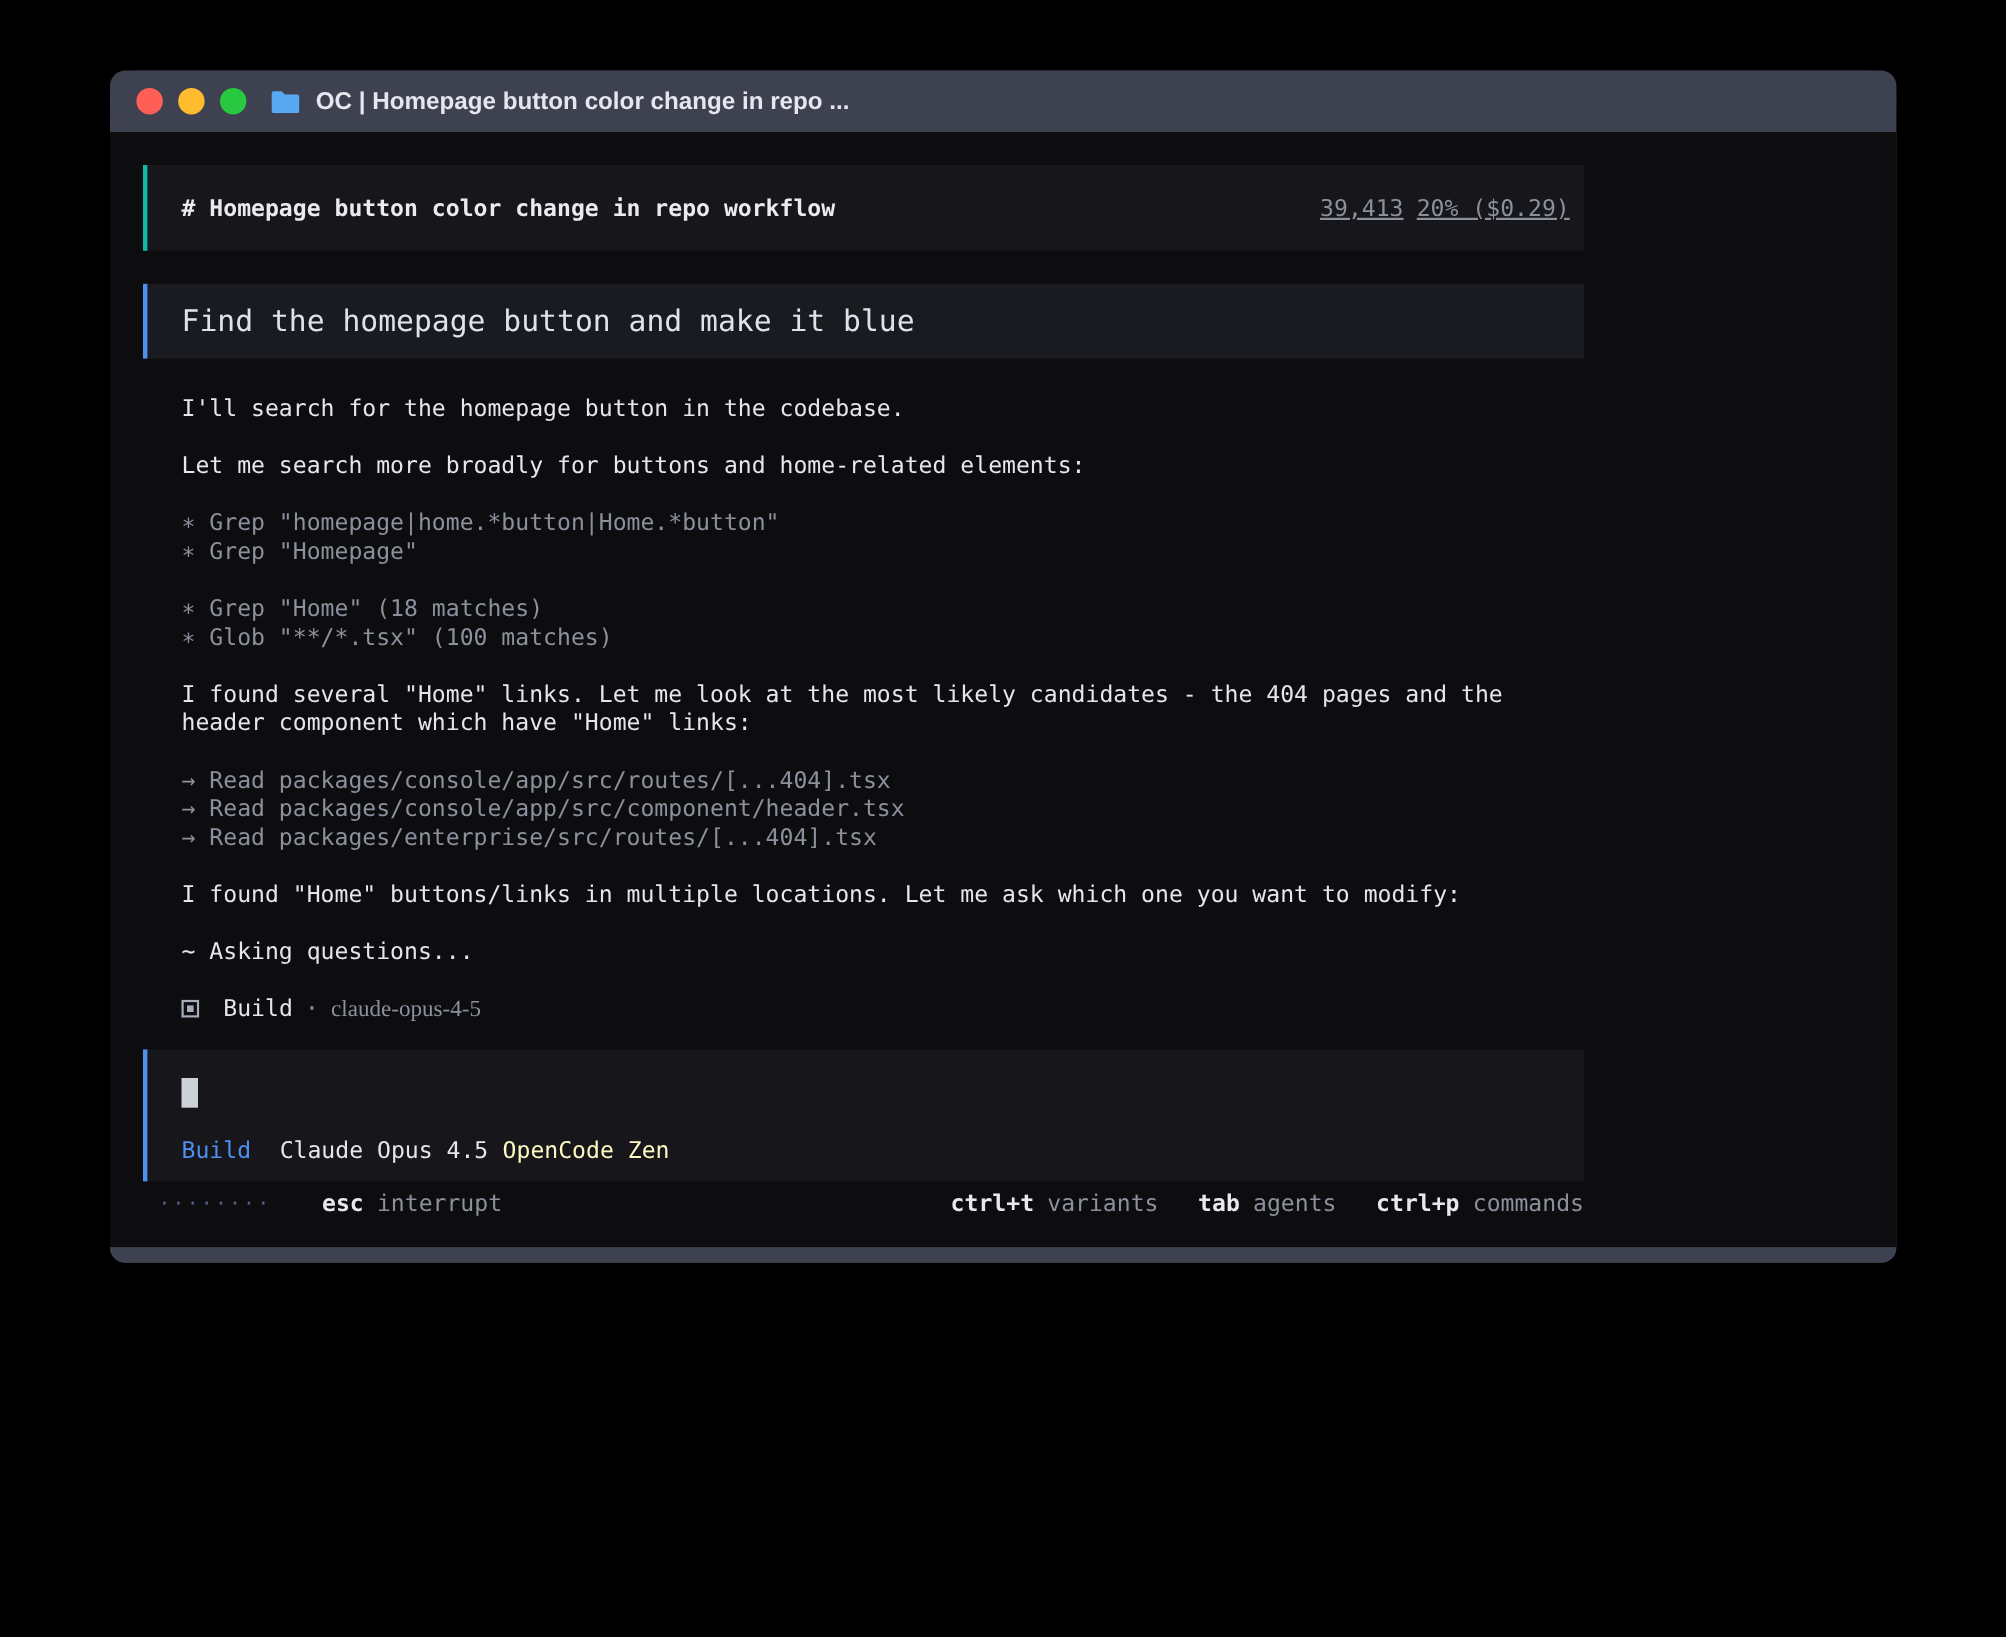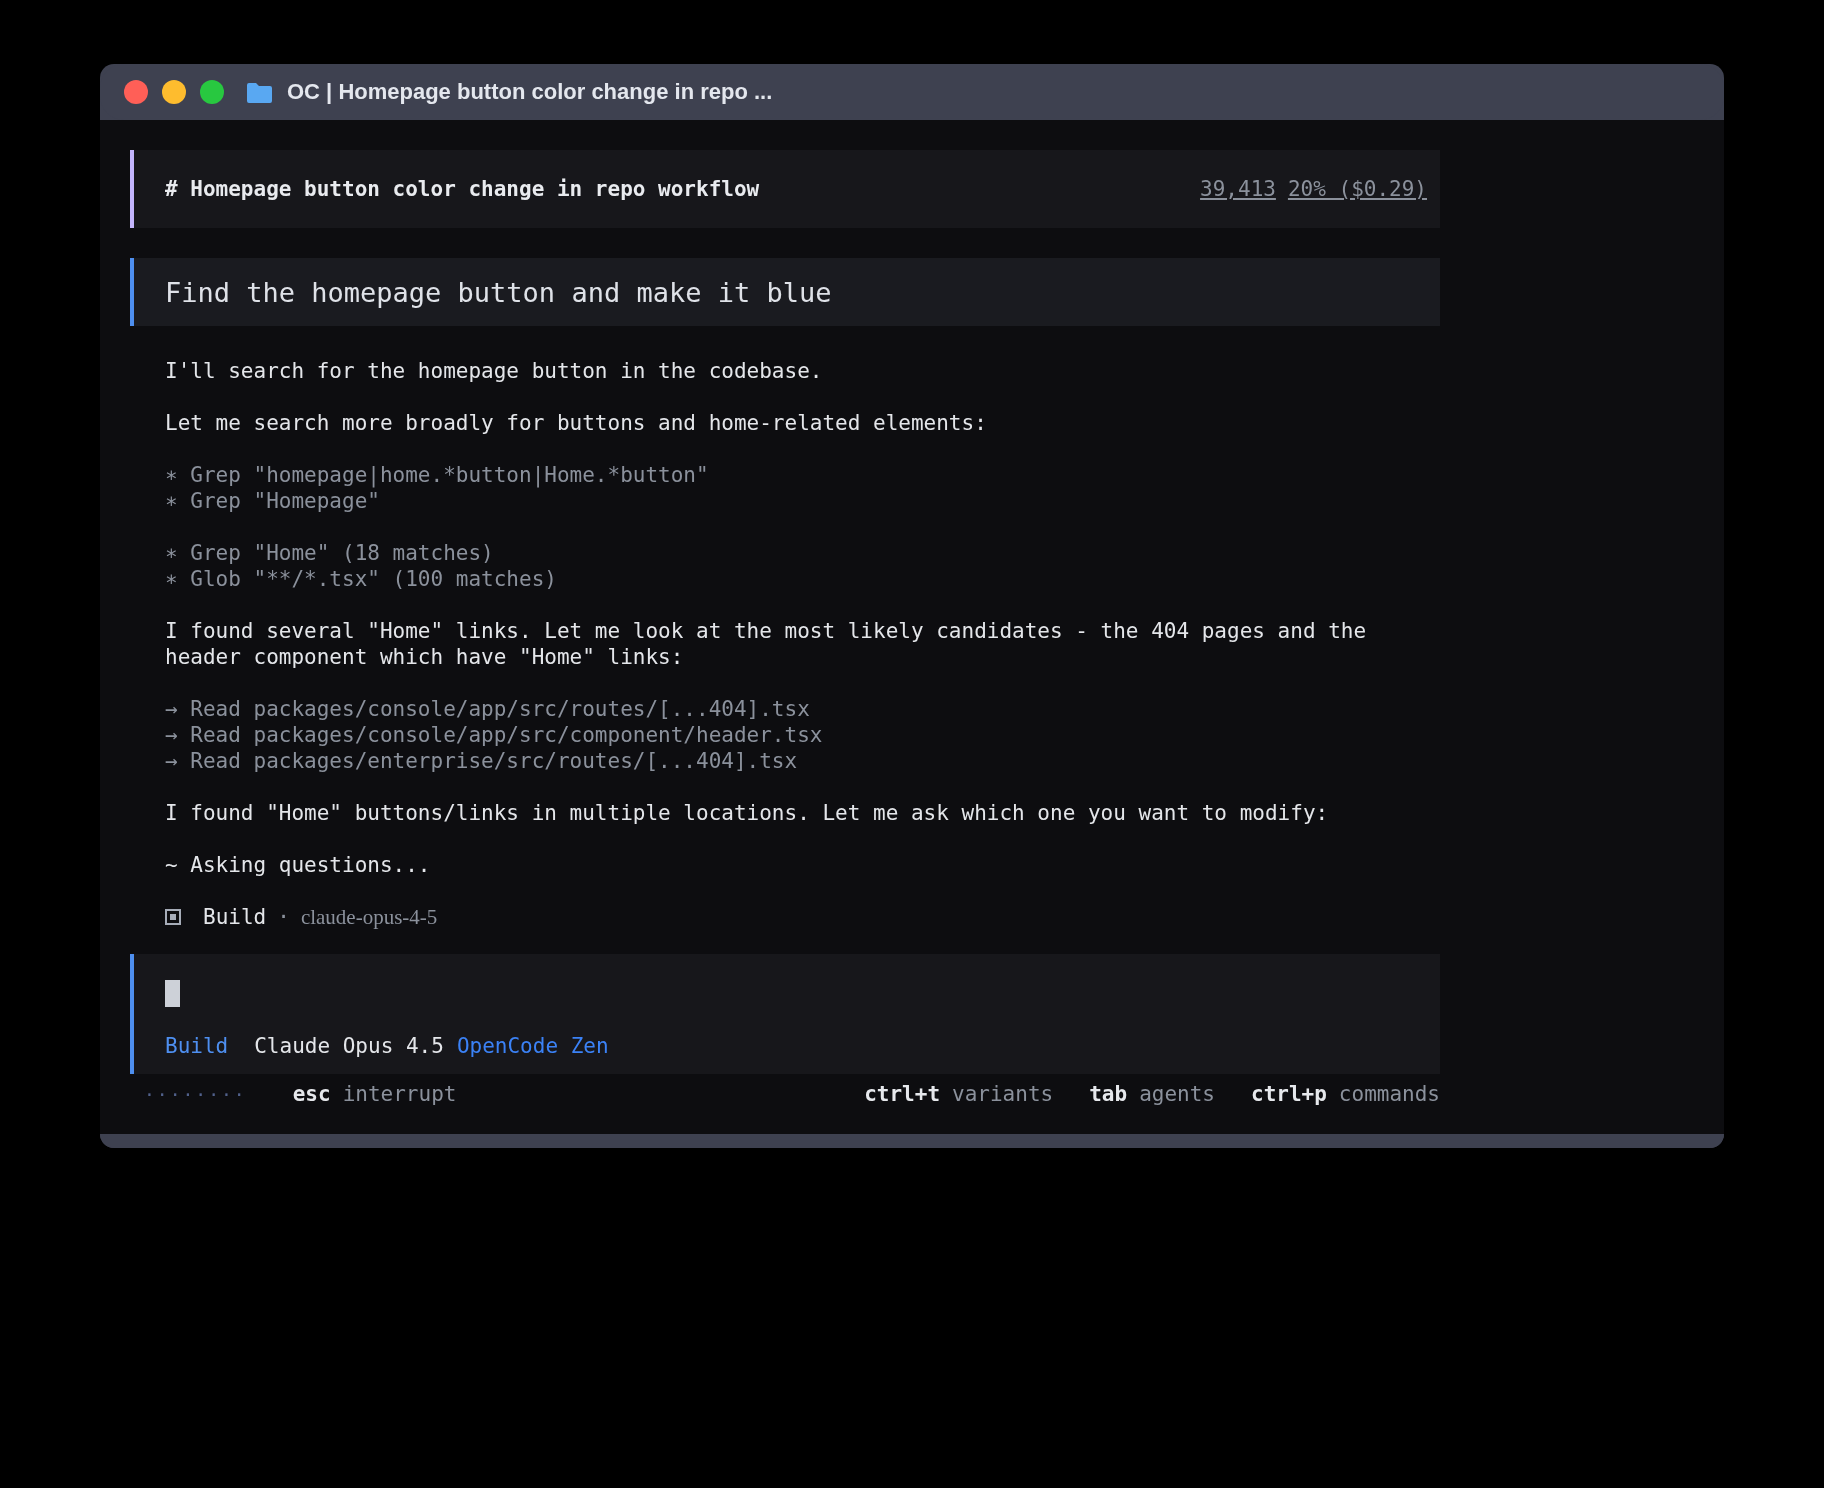--- a/index.html
+++ b/index.html
@@ -28,21 +28,21 @@
     margin-left:14px; font-family:"Liberation Sans","DejaVu Sans",sans-serif;
     font-weight:bold; font-size:22px; color:#e4e7ee; white-space:nowrap;
   }
   .terminal {
     flex:1 1 auto; background:#0d0d10; padding:30px 0 0 30px; overflow:hidden;
   }
   .bottom-strip { flex:0 0 14px; background:#3e4150; }
 
   .session-header {
     width:1310px; height:78px; background:#17171b;
-    border-left:4px solid #c4b5fd;
+    border-left:4px solid #14b8a6;
     display:flex; align-items:center; justify-content:space-between;
     padding:0 13px 0 31px; margin-bottom:30px; font-size:21px;
   }
   .session-title { font-weight:bold; color:#e9ebef; }
   .session-stats { color:#8b919c; display:flex; gap:12px;text-decoration:underline; }
 
   .user-msg {
     width:1310px; height:68px; background:#1a1b20;
     border-left:4px solid #4e8ff0;
     display:flex; align-items:center; padding-left:31px;
@@ -70,21 +70,21 @@
   .input-box {
     width:1310px; height:120px; background:#17171b;
     border-left:4px solid #4e8ff0;
     padding:26px 0 16px 31px;
     display:flex; flex-direction:column; justify-content:space-between;
   }
   .cursor { width:15px; height:27px; background:#cdd1d8; }
   .input-meta { display:flex; font-size:21px; align-items:baseline; }
   .mode { color:#4e8ff0; margin-right:26px; }
   .model { color:#e4e6ea; margin-right:13px; }
-  .provider { color:#3b82f6; }
+  .provider { color:#fef9c3; }
 
   .status-bar {
     width:1310px; margin-top:8px; display:flex; align-items:center;
     justify-content:space-between; font-size:21px;
   }
   .status-left { display:flex; align-items:center; gap:30px; padding-left:14px; }
   .status-right { display:flex; align-items:center; gap:20px; }
   .dots { color:#51618c; font-size:18px; letter-spacing:2px; }
   .pair { display:flex; gap:12px; white-space:nowrap; }
   .key { font-weight:bold; color:#e6e8ec;margin-left:16px; }

